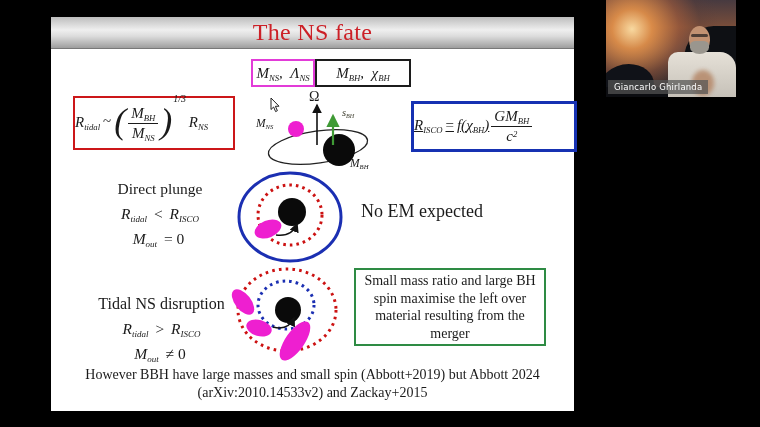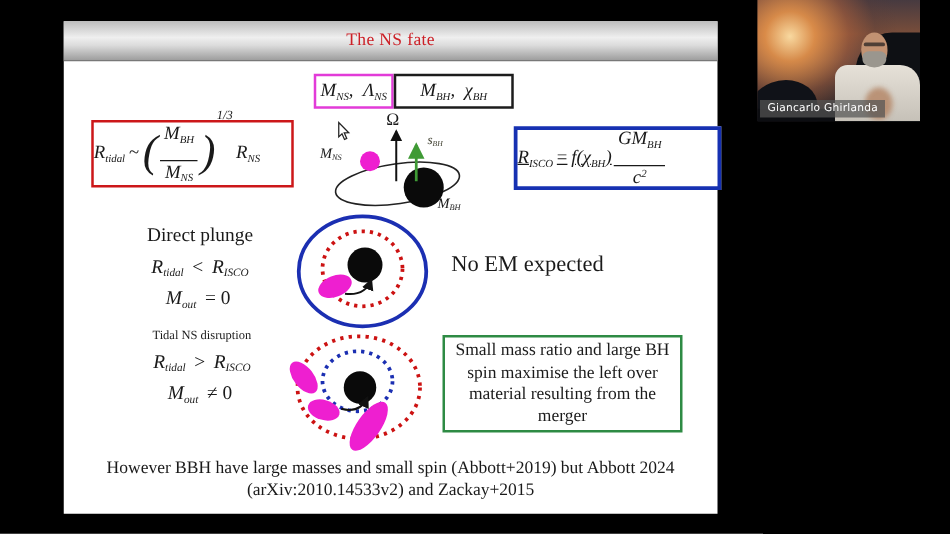--- a/index.html
+++ b/index.html
@@ -4,36 +4,36 @@
 <style>
   html,body{margin:0;padding:0;}
   body{width:760px;height:427px;background:#000;position:relative;overflow:hidden;
        font-family:"Liberation Serif", serif;color:#1a1a1a;}
 
   
   .slide{position:absolute;left:51px;top:17px;width:523px;height:394px;background:#fff;}
   .banner{position:absolute;left:0;top:0;width:523px;height:31px;
           background:linear-gradient(180deg,#bdbdbd 0%,#efefef 42%,#dcdcdc 62%,#9e9e9e 100%);
           border-bottom:1px solid #787878;display:flex;align-items:center;justify-content:center;}
-  .banner .t{color:#cc2027;font-size:14px;letter-spacing:.3px;}
+  .banner .t{color:#cc2027;font-size:24px;letter-spacing:.3px;}
 
   .v{font-style:italic;}
   sub.s{font-size:.58em;font-style:italic;line-height:0;vertical-align:-.35em;}
   sup.s2{font-size:.58em;line-height:0;vertical-align:.5em;}
 
   .pbox{position:absolute;top:42px;height:24px;display:flex;align-items:center;justify-content:center;
         font-size:15px;background:#fff;}
   .pbox-ns{left:200px;width:60px;border:2px solid #e23bd8;}
   .pbox-bh{left:264px;width:92px;border:2px solid #1c1c1c;}
 
   .fbox{position:absolute;display:flex;align-items:center;justify-content:flex-start;font-size:15px;background:#fff;}
   .fbox-red{left:22px;top:79px;width:158px;height:50px;border:2px solid #cc1719;}
   .fbox-blue{left:360px;top:84px;width:160px;height:45px;border:3px solid #1631b2;text-decoration:underline;}
   .frac{display:inline-block;text-align:center;vertical-align:middle;margin:0 2px;}
-  .frac .nu{display:block;border-bottom:1.2px solid #1a1a1a;padding:0 3px 12px;}
+  .frac .nu{display:block;border-bottom:1.2px solid #1a1a1a;padding:0 3px 1px;}
   .frac .de{display:block;padding-top:1px;}
   .bigp{font-size:36px;font-weight:300;vertical-align:middle;line-height:0;position:relative;top:-2px;}
   .expo{font-size:10px;vertical-align:top;position:relative;top:-12px;left:1px;}
   .op{font-style:normal;padding:0 3px;}
 
   .lbl{position:absolute;font-size:12px;}
 
   .txtblock{position:absolute;text-align:center;}
   .txtblock .h{font-size:15.5px;}
   .txtblock .m{font-size:15.5px;margin-top:7px;}
@@ -131,21 +131,21 @@
     <ellipse cx="54" cy="46" rx="51" ry="44" fill="none" stroke="#1b2fb2" stroke-width="3"></ellipse>
     <ellipse cx="54" cy="44" rx="32" ry="30" fill="none" stroke="#cc1212" stroke-width="3" stroke-dasharray="2.6 4"></ellipse>
     <circle cx="56" cy="41" r="14" fill="#0a0a0a"></circle>
     <ellipse cx="32" cy="58" rx="14" ry="8.5" transform="rotate(-22 32 58)" fill="#ee1fd0"></ellipse>
     <path d="M40,64 Q56,66 61,53" fill="none" stroke="#111" stroke-width="1.6" marker-end="url(#ab)"></path>
   </svg>
 
   <div class="note" style="left:310px;top:184px;width:140px;">No EM expected</div>
 
   <div class="txtblock" style="left:28px;top:246px;width:165px;">
-    <div class="h" style="font-size:10px;">Tidal NS disruption</div>
+    <div class="h" style="font-size:16px;margin-top:32px;">Tidal NS disruption</div>
     <div class="m v"><span>R</span><sub class="s">tidal</sub> <span class="op">&gt;</span> <span>R</span><sub class="s">ISCO</sub></div>
     <div class="m v"><span>M</span><sub class="s">out</sub> <span class="op">≠ 0</span></div>
   </div>
 
   <svg style="left:182px;top:248px;" width="125" height="112" viewBox="0 0 125 112">
     <ellipse cx="54" cy="45" rx="49" ry="41" fill="none" stroke="#cc1212" stroke-width="3" stroke-dasharray="2.6 4.2"></ellipse>
     <ellipse cx="53" cy="40" rx="28" ry="24" fill="none" stroke="#1b2fb2" stroke-width="3" stroke-dasharray="2.6 4"></ellipse>
     <circle cx="55" cy="45" r="13" fill="#0a0a0a"></circle>
     <ellipse cx="10" cy="37" rx="15" ry="8" transform="rotate(52 10 37)" fill="#ee1fd0"></ellipse>
     <ellipse cx="26" cy="63" rx="13" ry="8" transform="rotate(16 26 63)" fill="#ee1fd0"></ellipse>

